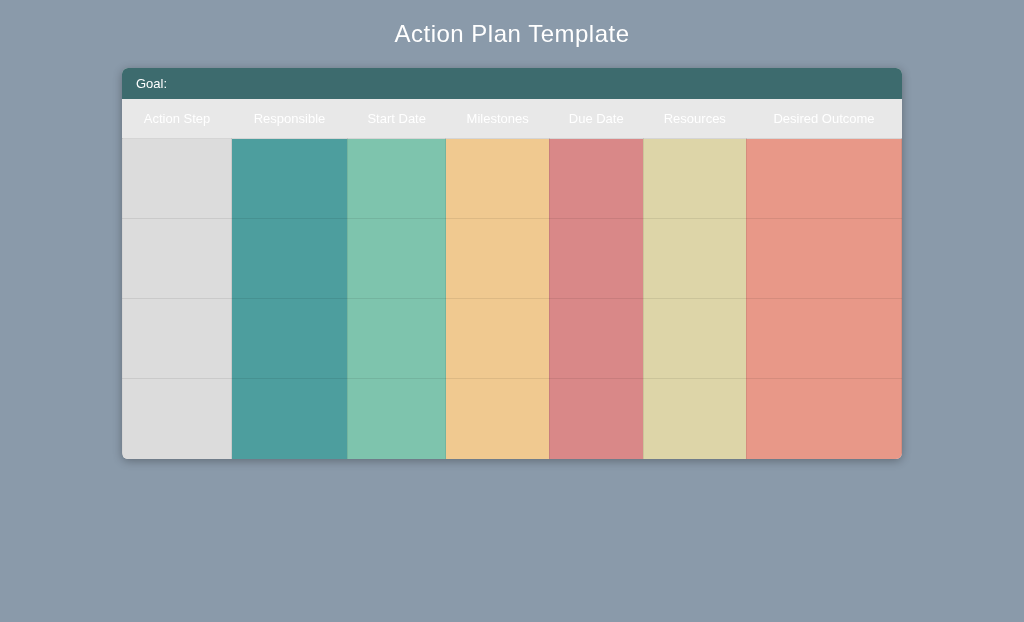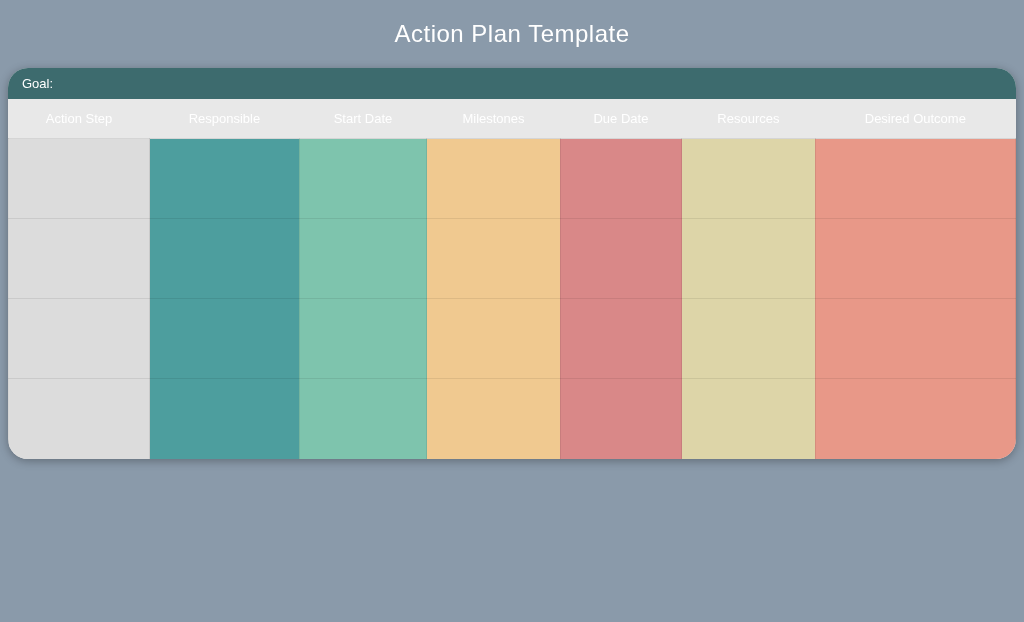--- a/index.html
+++ b/index.html
@@ -22,23 +22,23 @@
     }
     .page-title {
       color: #ffffff;
       font-size: 24px;
       font-weight: 400;
       margin-bottom: 20px;
       letter-spacing: 0.5px;
     }
     .table-container {
       background: #e8e8e8;
-      border-radius: 20px;
+      border-radius: 6px;
       overflow: hidden;
-      width: 1008px;
+      width: 780px;
       box-shadow: 0 2px 10px rgba(0,0,0,0.3);
     }
     .goal-bar {
       background-color: #3d6b6e;
       padding: 8px 14px;
       color: #ffffff;
       font-size: 13px;
     }
     .action-table {
       width: 100%;

